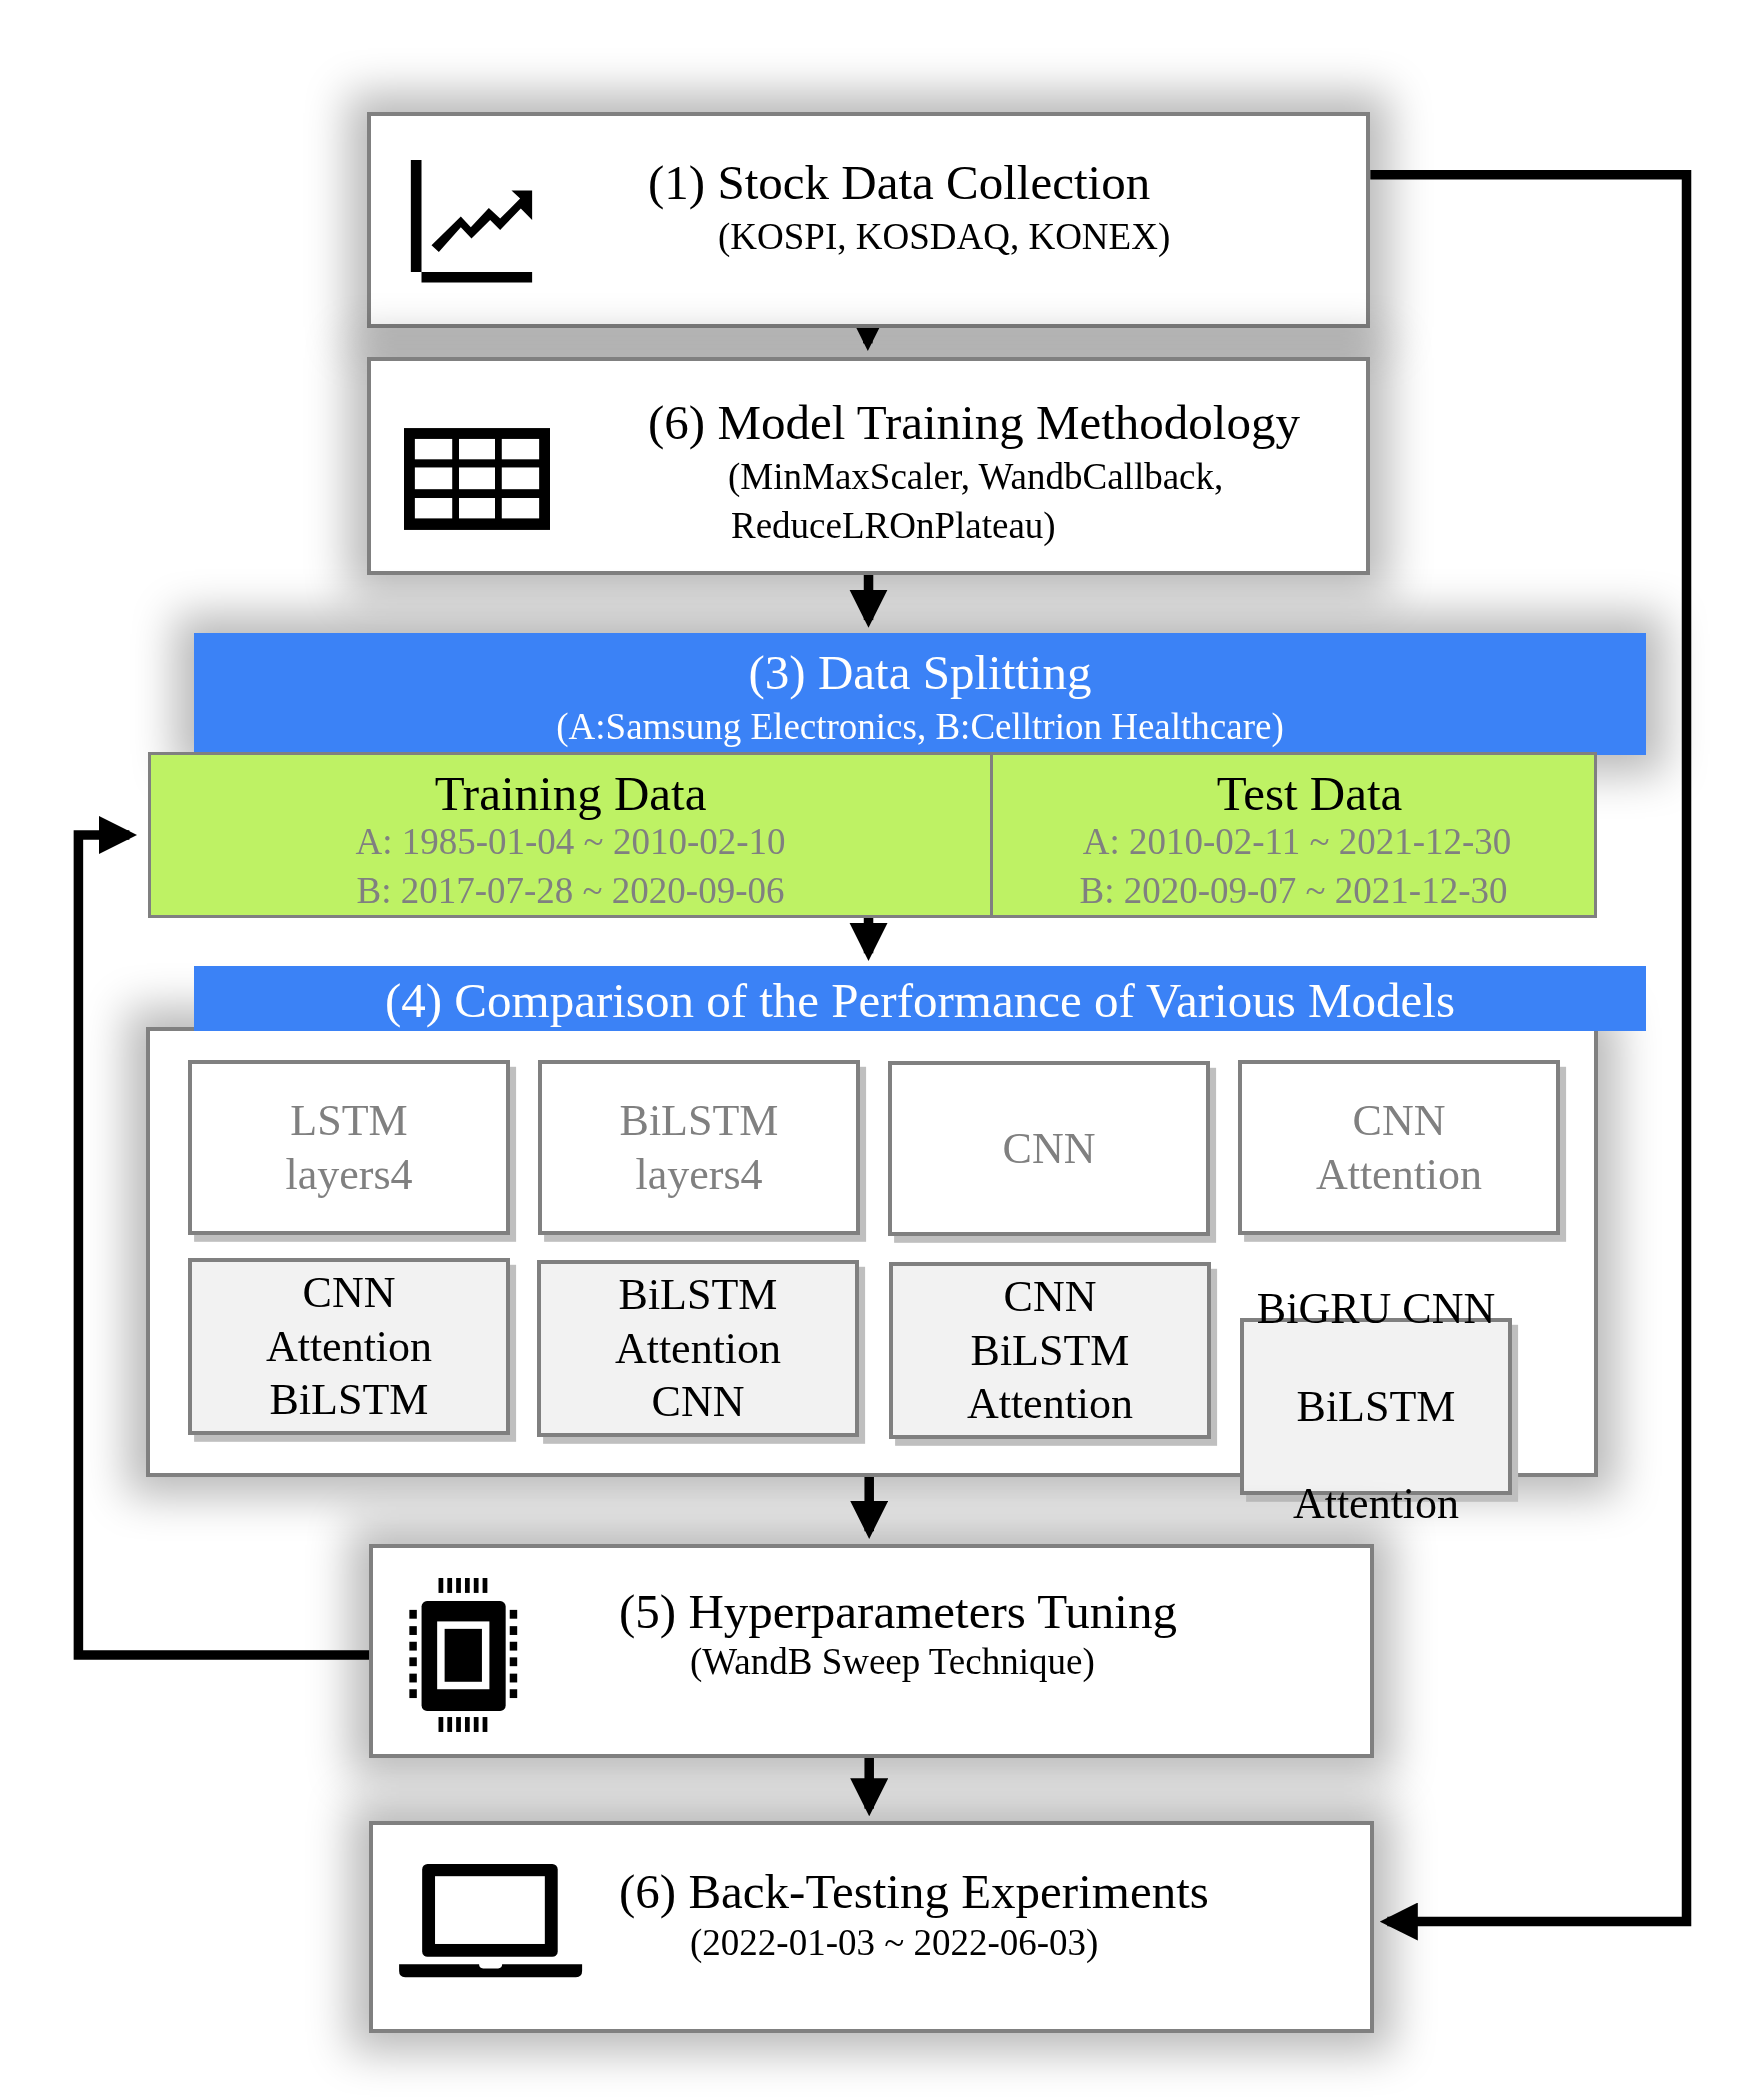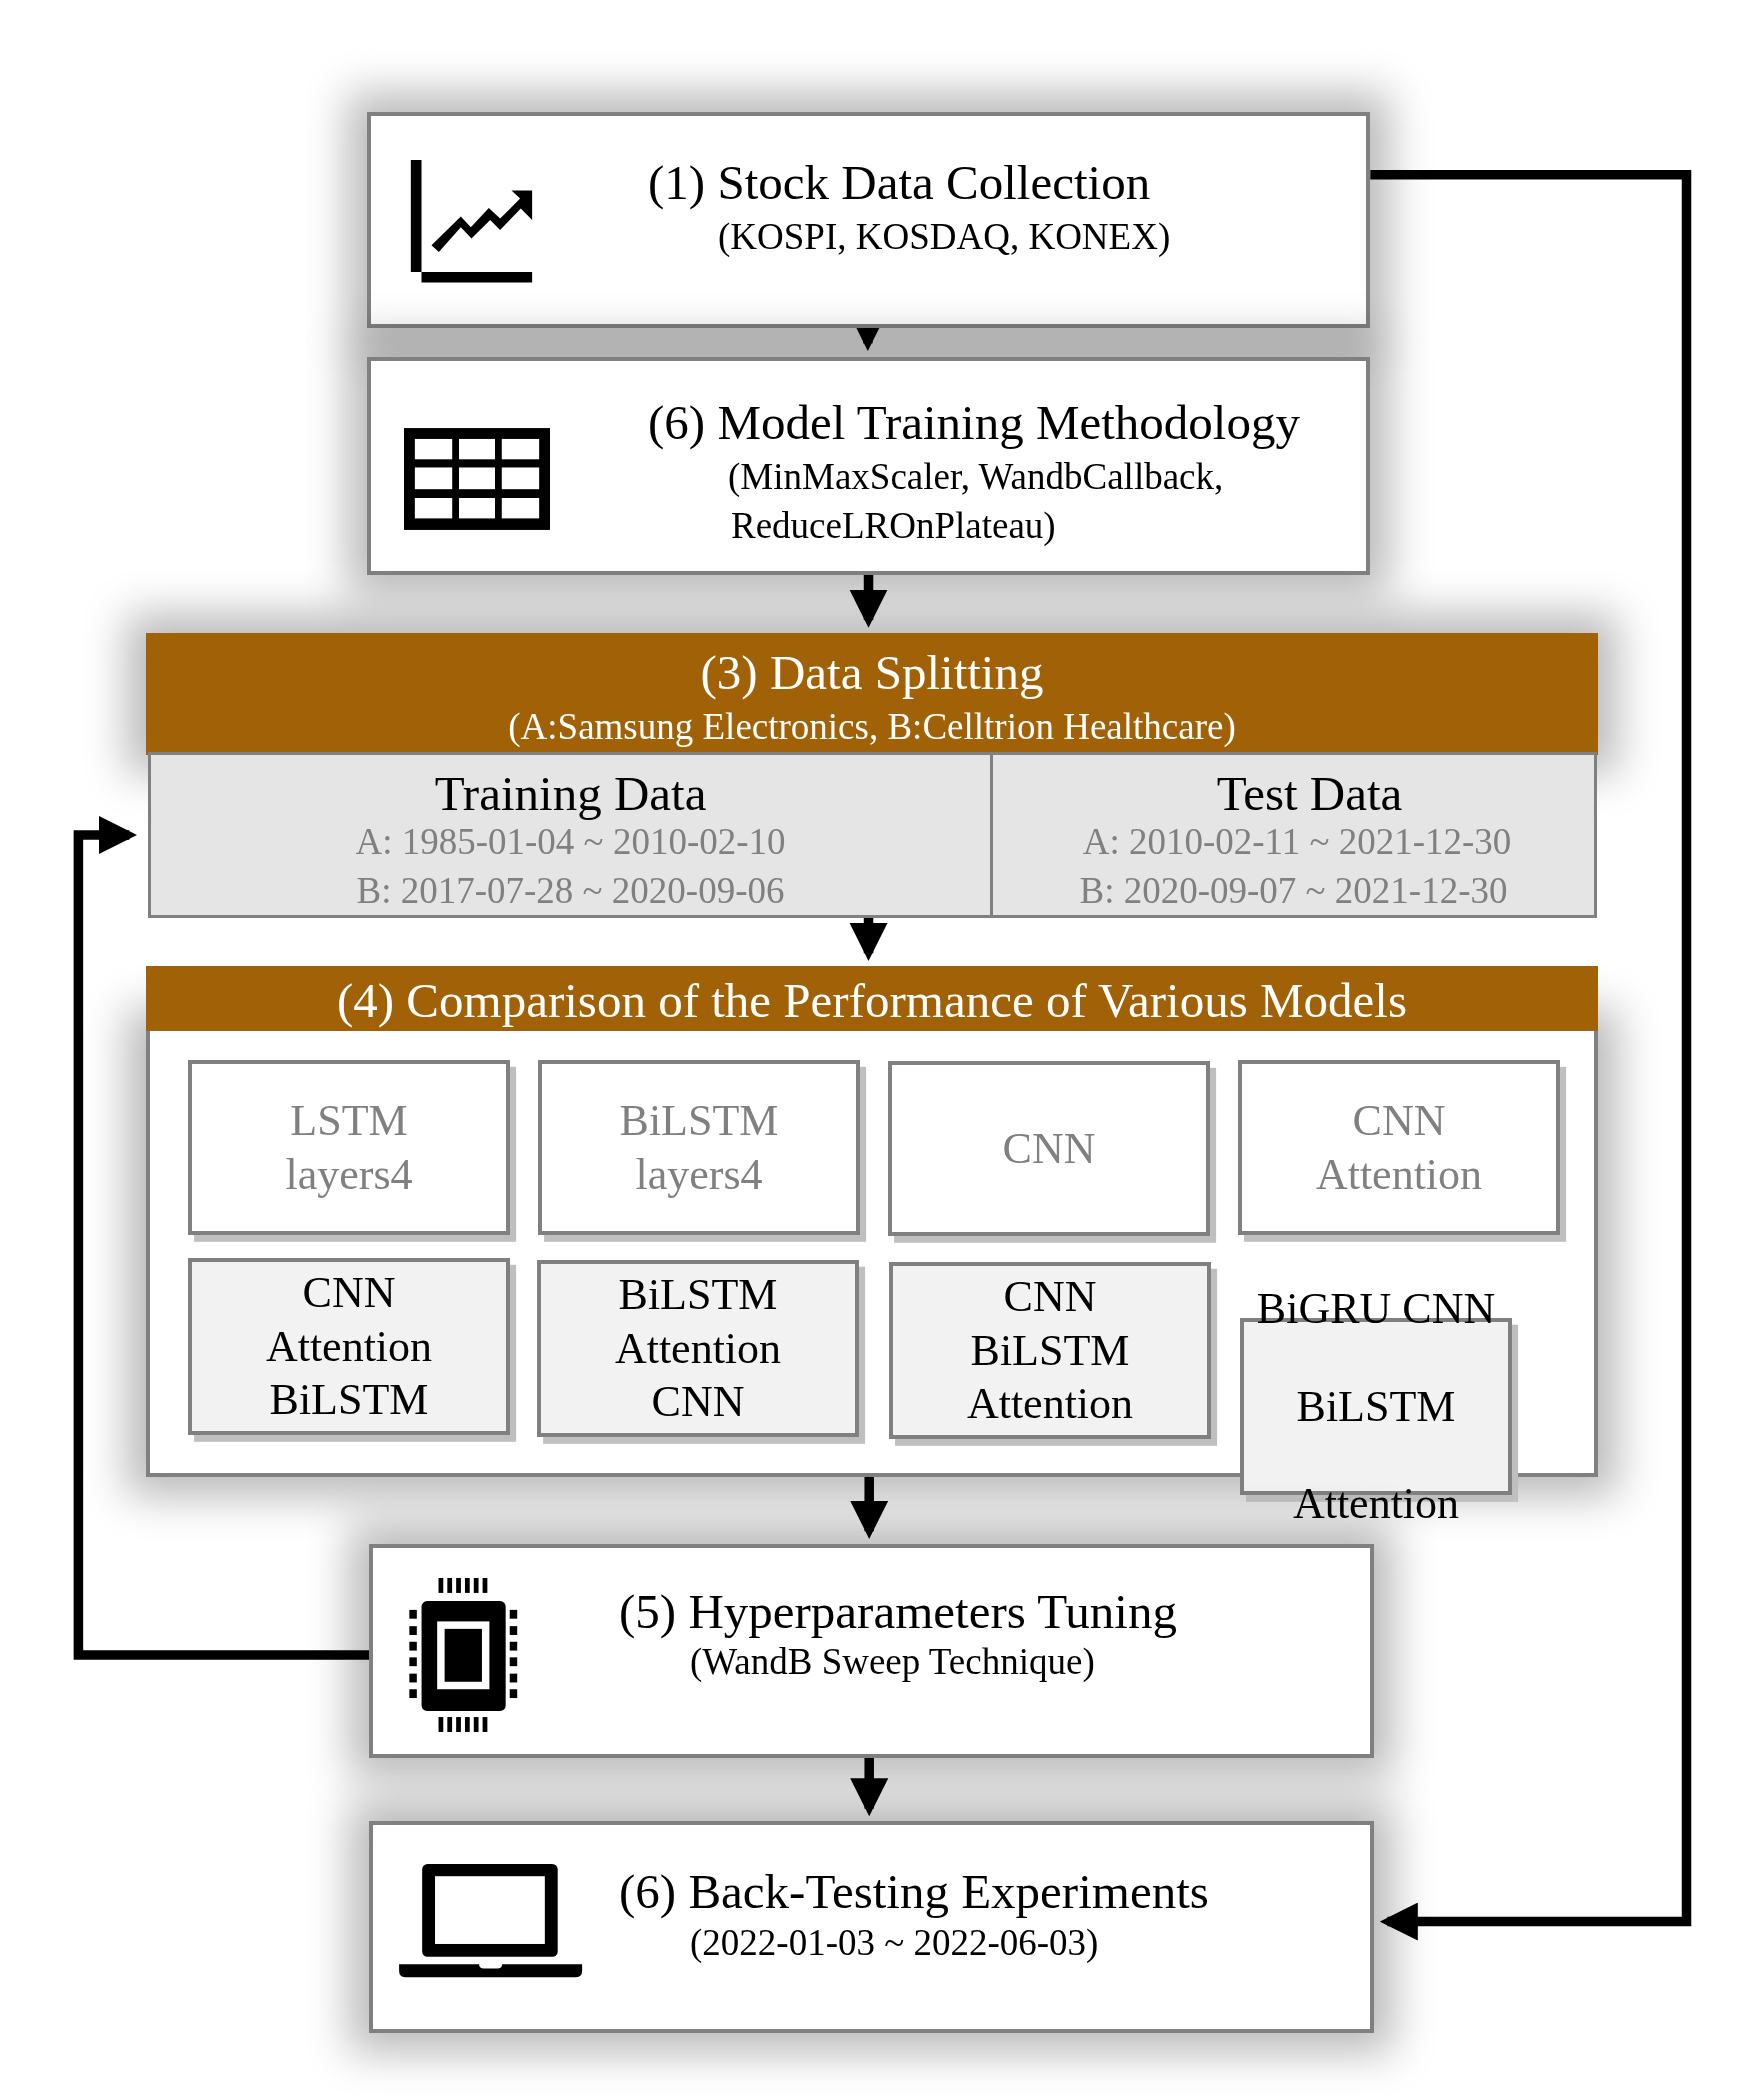--- a/index.html
+++ b/index.html
@@ -8,23 +8,23 @@
     font-family:"Liberation Serif", "DejaVu Serif", serif; color:#000; overflow:hidden;
   }
   .abs { position:absolute; box-sizing:border-box; }
   .box {
     background:#fff; border:4.1px solid #808080;
     box-shadow: 0 0 41px 20.4px rgba(0,0,0,0.28);
   }
   .title { position:absolute; white-space:nowrap; font-size:49px; line-height:1; }
   .sub { position:absolute; white-space:nowrap; font-size:37px; line-height:1; }
   .dark {
-    background:#a16207; color:#fff; box-shadow: 0 0 41px 20.4px rgba(0,0,0,0.28);
+    background:#3b82f6; color:#fff; box-shadow: 0 0 41px 20.4px rgba(0,0,0,0.28); margin-left: 48px;
   }
-  .cell { background:#e5e5e5; border:3.4px solid #808080; }
+  .cell { background:#bef264; border:3.4px solid #808080; }
   .gray { color:#808080; }
   .model {
     position:absolute; box-sizing:border-box; border:4.8px solid #808080;
     box-shadow: 6.1px 6.8px 0 0 #bfbfbf; display:flex; flex-direction:column;
     align-items:center; justify-content:center; font-size:44px; line-height:1.22; text-align:center;
   }
   .model.top { background:#fff; color:#808080; }
   .model.bot { background:#f2f2f2; color:#000; }
   svg { position:absolute; overflow:visible; }
 </style>

